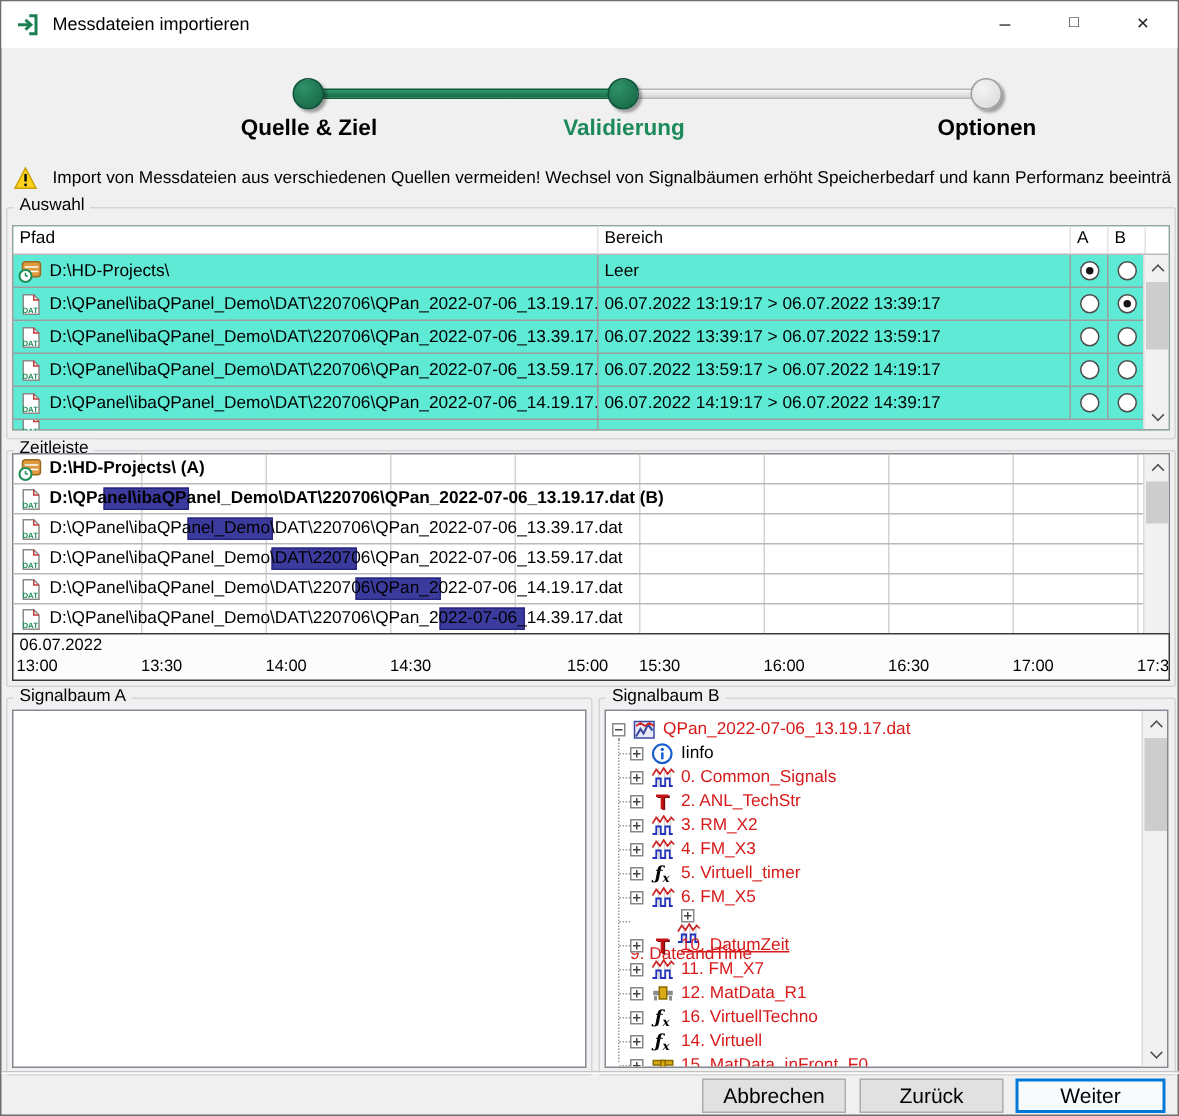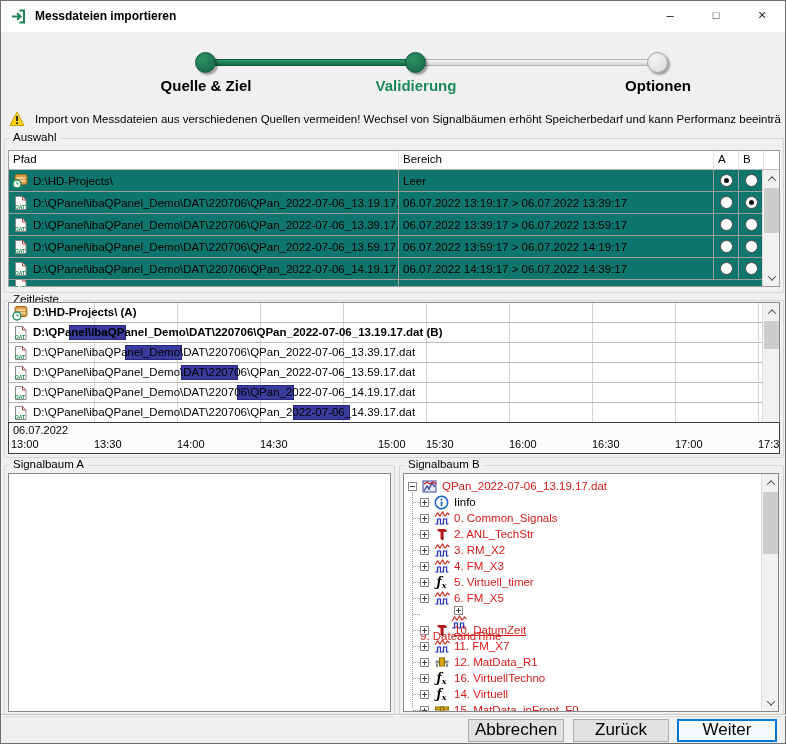--- a/index.html
+++ b/index.html
@@ -3,21 +3,21 @@
 <meta charset="utf-8">
 <style>
   * { box-sizing: border-box; margin: 0; padding: 0; }
   html,body { width:786px; height:744px; overflow:hidden; }
   body { font-family:"Liberation Sans", sans-serif; font-size:11.5px; color:#000; }
   .dialog { position:relative; width:786px; height:744px; background:#f0f0f0; border:1px solid #6f6f6f; }
 
   
   .titlebar { position:absolute; left:0; top:0; width:100%; height:31px; background:#ffffff; }
   .app-icon { position:absolute; left:9px; top:7px; width:17px; height:17px; }
-  .wtitle { position:absolute; left:34px; top:0; line-height:31px; font-size:12px;font-weight:bold; }
+  .wtitle { position:absolute; left:34px; top:0; line-height:31px; font-size:12px; }
   .wbtn { position:absolute; top:0; width:46px; height:31px; text-align:center; line-height:29px; font-size:13px; color:#222; }
   .wbtn.min { right:92px; } .wbtn.max { right:46px; font-size:11px; } .wbtn.close { right:0; font-size:14px; }
 
   
   .track { position:absolute; height:7px; border-radius:4px; }
   .track.done { left:205px; top:58px; width:212px; background:linear-gradient(#35986e,#0f6b42); border:1px solid #0d5c39; z-index:1;}
   .track.todo { left:415px; top:58px; width:243px; background:linear-gradient(#f7f7f7,#d2d2d2); border:1px solid #b5b5b5; z-index:0;}
   .dot { position:absolute; top:51px; width:21px; height:21px; border-radius:50%; z-index:2; box-shadow:2px 2px 2px rgba(0,0,0,.35); }
   .dot.on { background:radial-gradient(circle at 35% 30%, #2f9268, #156242); border:1px solid #0d5139; }
   .dot.off { background:radial-gradient(circle at 35% 30%, #f4f4f4, #d8d8d8); border:1px solid #9d9d9d; }
@@ -32,21 +32,21 @@
 
   
   .group { position:absolute; border:1px solid #d5d5d5; border-radius:2px; }
   .glabel { position:absolute; top:-8px; left:4px; background:#f0f0f0; padding:0 4px; font-size:11.5px; }
   .g-sel  { left:3px; top:137px; width:780px; height:155px; }
   .g-time { left:3px; top:299px; width:780px; height:158px; }
   .g-sa   { left:3px; top:464px; width:391px; height:252px; }
   .g-sb   { left:398px; top:464px; width:385px; height:252px; }
 
   
-  .seltable { position:absolute; left:7px; top:149px; width:772px; height:137px; background:#0f766e; border:1px solid #9d9d9d; }
+  .seltable { position:absolute; left:7px; top:149px; width:772px; height:137px; background:#5eead4; border:1px solid #9d9d9d; }
   .shead { display:flex; height:19px; border-bottom:1px solid #b9b9b9; background:#fff; }
   .shead .hc { padding:2px 0 0 4px; border-right:1px solid #e2e2e2; }
   .hc.c-path { width:390px; } .hc.c-range { width:315px; } .hc.c-a { width:25px; } .hc.c-b { width:25px; }
   .trow { display:flex; height:22px; border-bottom:1px solid #9d9d9d; }
   .trow.partial { height:7px; overflow:hidden; border-bottom:none; }
   .cell { display:flex; align-items:center; border-right:1px solid #9d9d9d; overflow:hidden; white-space:nowrap; }
   .cell.c-path { width:390px; padding-left:3px; } .cell.c-range { width:315px; padding-left:4px; }
   .cell.c-a, .cell.c-b { width:25px; justify-content:center; }
   .icon { display:inline-flex; width:17px; height:16px; margin-right:4px; flex:none; }
   .radio { width:13px; height:13px; border:1px solid #4c4c4c; border-radius:50%; background:#fff; position:relative; }
@@ -83,21 +83,21 @@
   .ticon { width:17px; height:15px; display:inline-flex; align-items:center; justify-content:center; margin-right:4px; flex:none; }
   .tee { color:#c41414; font-weight:bold; font-size:14px; line-height:13px; text-shadow:1px 1px 0 #7d0b0b; }
   .fx { font-family:"DejaVu Serif", serif; font-style:italic; font-weight:bold; font-size:12px; }
   .fx .sub { font-size:8px; vertical-align:-2px; }
   .vline { position:absolute; left:8px; top:18px; height:216px; border-left:1px dotted #9a9a9a; }
   .hdot { position:absolute; width:7px; border-top:1px dotted #9a9a9a; }
 
   
   .sep1 { position:absolute; left:0; top:713px; width:786px; height:1px; background:#c3c3c3; }
   .sep2 { position:absolute; left:0; top:714px; width:786px; height:1px; background:#ffffff; }
-  .btn { position:absolute; top:718px; height:23px; background:#e1e1e1; border:1px solid #adadad; text-align:center; line-height:20px; font-size:17px; }
+  .btn { position:absolute; top:718px; height:23px; background:#e1e1e1; border:1px solid #adadad; text-align:center; line-height:20px; font-size:14px; }
   .btn.cancel { left:467px; width:96px; } .btn.back { left:572px; width:96px; }
   .btn.next { left:676px; width:100px; border:2px solid #0078d7; background:#f7fbfe; line-height:18px; }
 </style>
 </head>
 <body>
 
 <div class="dialog">
 
   <div class="titlebar">
     <span class="app-icon">

